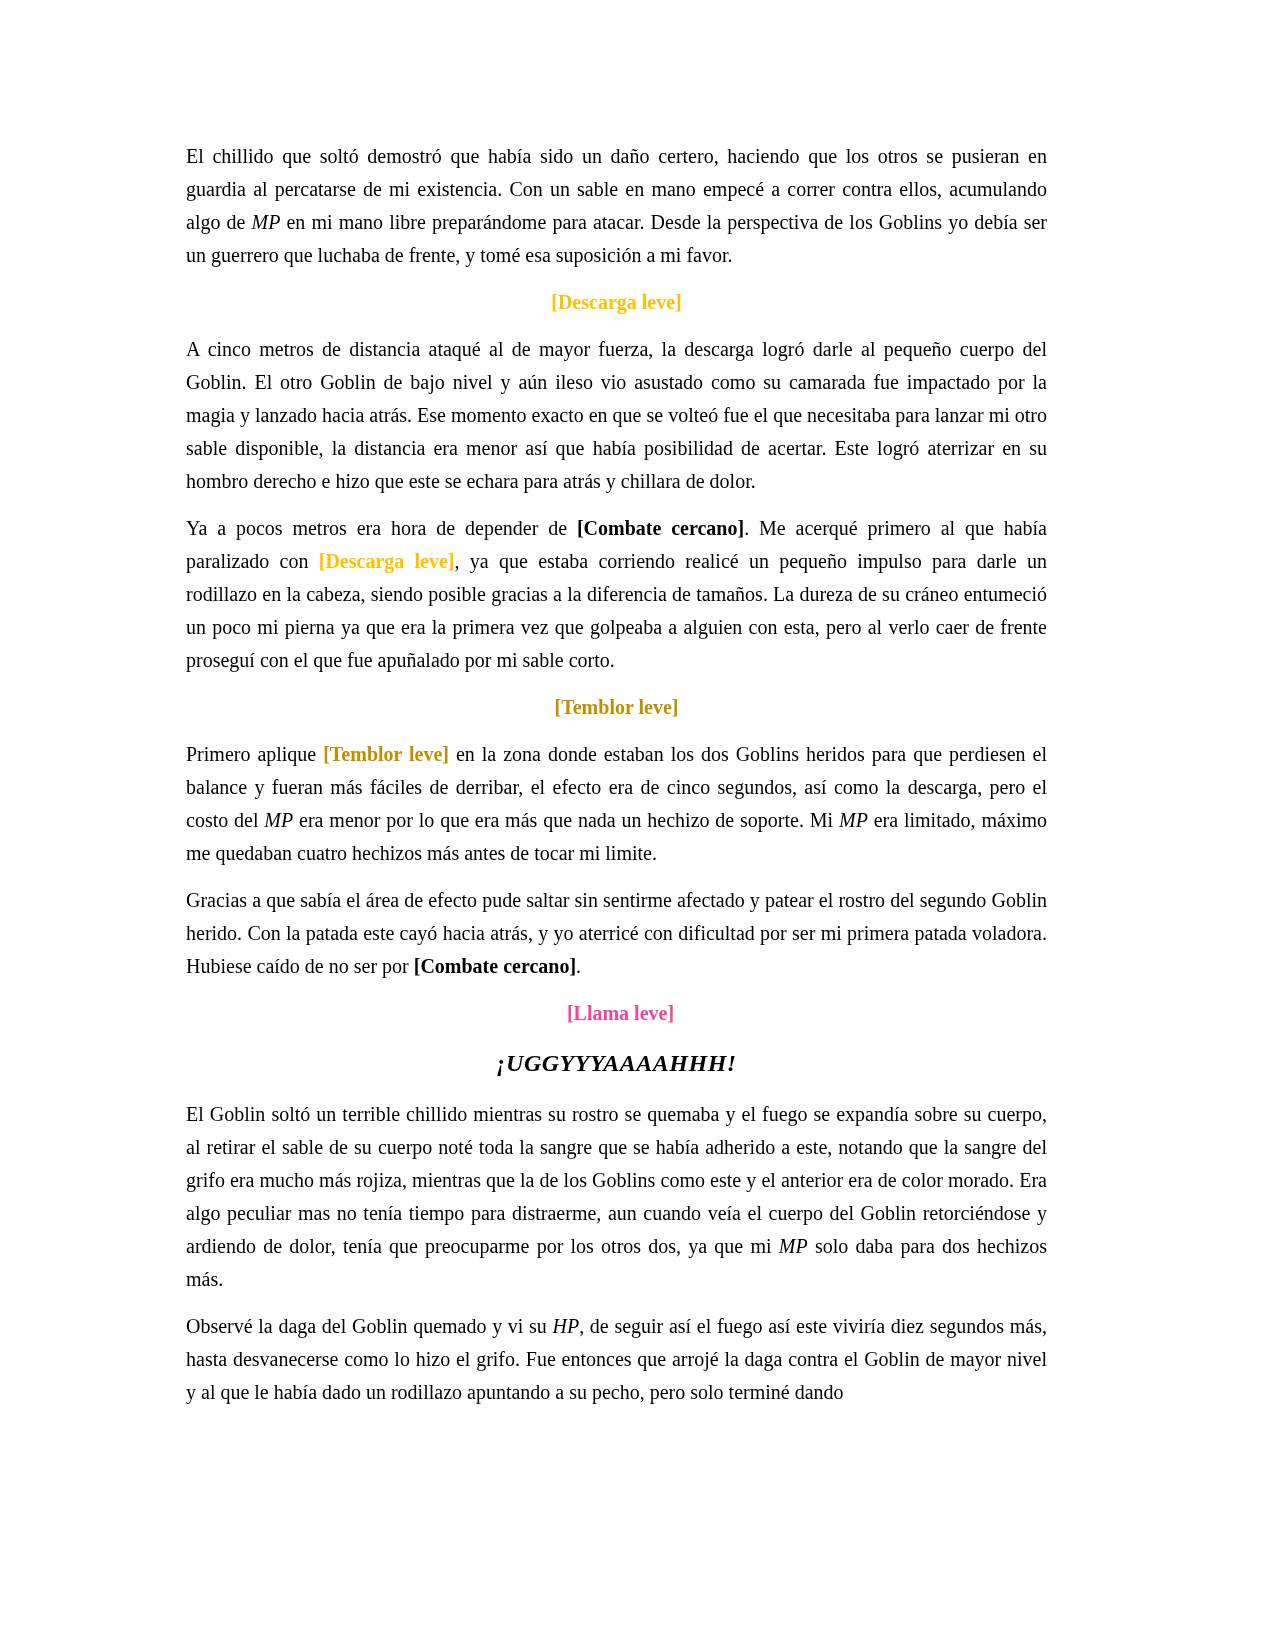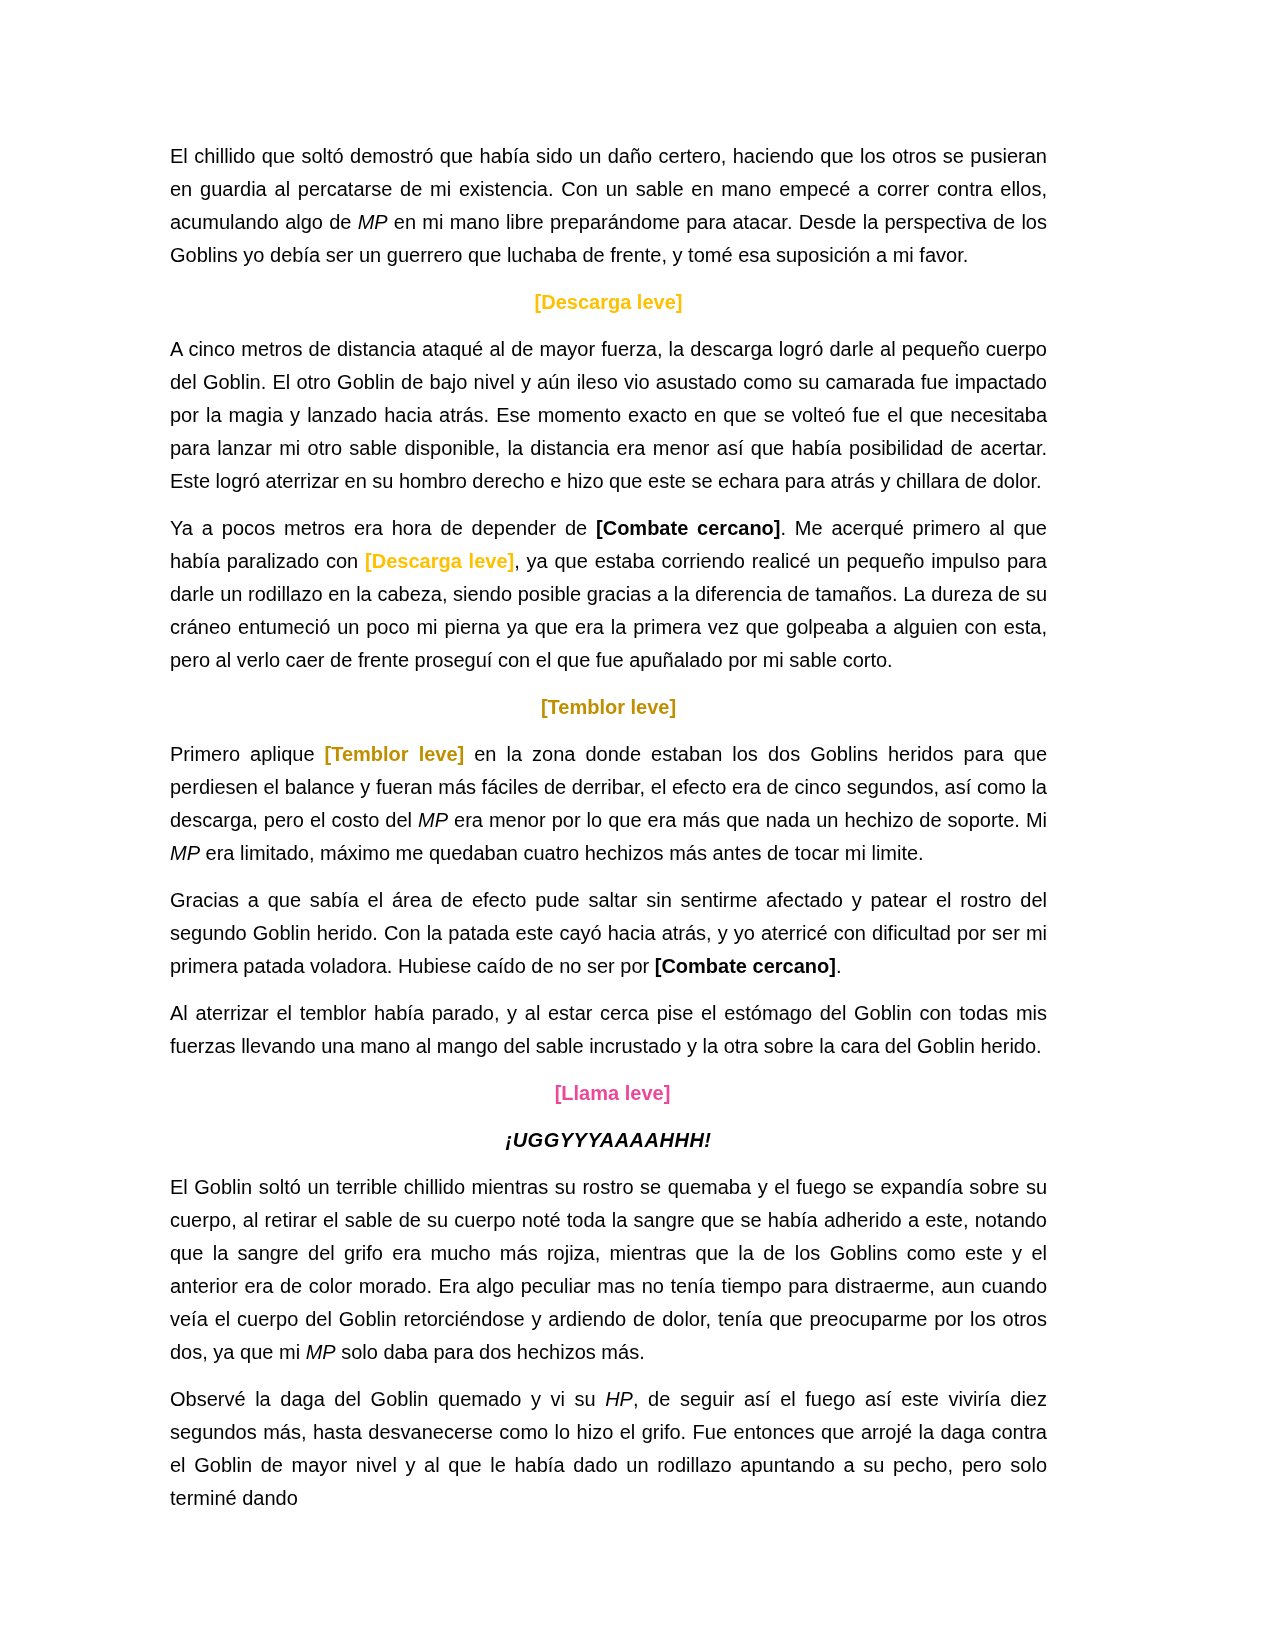--- a/index.html
+++ b/index.html
@@ -14,43 +14,43 @@
     background: #ffffff;
     box-sizing: border-box;
     padding: 140px 228px 40px 170px;
     font-family: "Liberation Sans", sans-serif;
     font-size: 20px;
     line-height: 1.65;
     color: #000000;
     overflow: hidden;
   }
   .block {
-    margin: 0 0 14px 0;
+    margin: 0 0 14px 16px;
+    font-family: Liberation Serif, serif;
   }
   .align-justify { text-align: justify; }
   .align-center  { text-align: center; }
   .heading { font-weight: bold; }
   .shout {
-    font-size: 20px;
+    font-size: 24px;
     letter-spacing: 0.5px;
   }
   .run-b { font-weight: bold; }
   .run-i { font-style: italic; }
 </style>
 </head>
 <body>
 
 <div class="page">
   <div>
       <div class="block paragraph align-justify"><span class="">El chillido que soltó demostró que había sido un daño certero, haciendo que los otros se pusieran en guardia al percatarse de mi existencia. Con un sable en mano empecé a correr contra ellos, acumulando algo de </span><span class="run-i">MP</span><span class=""> en mi mano libre preparándome para atacar. Desde la perspectiva de los Goblins yo debía ser un guerrero que luchaba de frente, y tomé esa suposición a mi favor.</span></div>
       <div class="block heading align-center"><span class="run-b " style="color: rgb(255, 192, 0);">[Descarga leve]</span></div>
       <div class="block paragraph align-justify"><span class="">A cinco metros de distancia ataqué al de mayor fuerza, la descarga logró darle al pequeño cuerpo del Goblin. El otro Goblin de bajo nivel y aún ileso vio asustado como su camarada fue impactado por la magia y lanzado hacia atrás. Ese momento exacto en que se volteó fue el que necesitaba para lanzar mi otro sable disponible, la distancia era menor así que había posibilidad de acertar. Este logró aterrizar en su hombro derecho e hizo que este se echara para atrás y chillara de dolor.</span></div>
       <div class="block paragraph align-justify"><span class="">Ya a pocos metros era hora de depender de </span><span class="run-b ">[Combate cercano]</span><span class="">. Me acerqué primero al que había paralizado con </span><span class="run-b " style="color: rgb(255, 192, 0);">[Descarga leve]</span><span class="">, ya que estaba corriendo realicé un pequeño impulso para darle un rodillazo en la cabeza, siendo posible gracias a la diferencia de tamaños. La dureza de su cráneo entumeció un poco mi pierna ya que era la primera vez que golpeaba a alguien con esta, pero al verlo caer de frente proseguí con el que fue apuñalado por mi sable corto.</span></div>
       <div class="block heading align-center"><span class="run-b " style="color: rgb(191, 143, 0);">[Temblor leve]</span></div>
       <div class="block paragraph align-justify"><span class="">Primero aplique </span><span class="run-b " style="color: rgb(191, 143, 0);">[Temblor leve]</span><span class=""> en la zona donde estaban los dos Goblins heridos para que perdiesen el balance y fueran más fáciles de derribar, el efecto era de cinco segundos, así como la descarga, pero el costo del </span><span class="run-i">MP</span><span class=""> era menor por lo que era más que nada un hechizo de soporte. Mi </span><span class="run-i">MP</span><span class=""> era limitado, máximo me quedaban cuatro hechizos más antes de tocar mi limite.</span></div>
       <div class="block paragraph align-justify"><span class="">Gracias a que sabía el área de efecto pude saltar sin sentirme afectado y patear el rostro del segundo Goblin herido. Con la patada este cayó hacia atrás, y yo aterricé con dificultad por ser mi primera patada voladora. Hubiese caído de no ser por </span><span class="run-b ">[Combate cercano]</span><span class="">.</span></div>
-      <div class="block paragraph align-justify"><span class="">Al aterrizar el temblor había parado, y al estar cerca pise el estómago del Goblin con todas mis fuerzas llevando una mano al mango del sable incrustado y la otra sobre la cara del Goblin herido.</span></div>
       <div class="block heading align-center"><span class="run-b " style="color: #ec4899; padding-left: 8px;">[Llama leve]</span></div>
       <div class="block heading align-center shout"><span class="run-b run-i">¡UGGYYYAAAAHHH!</span></div>
       <div class="block paragraph align-justify"><span class="">El Goblin soltó un terrible chillido mientras su rostro se quemaba y el fuego se expandía sobre su cuerpo, al retirar el sable de su cuerpo noté toda la sangre que se había adherido a este, notando que la sangre del grifo era mucho más rojiza, mientras que la de los Goblins como este y el anterior era de color morado. Era algo peculiar mas no tenía tiempo para distraerme, aun cuando veía el cuerpo del Goblin retorciéndose y ardiendo de dolor, tenía que preocuparme por los otros dos, ya que mi </span><span class="run-i">MP</span><span class=""> solo daba para dos hechizos más.</span></div>
       <div class="block paragraph align-justify"><span class="">Observé la daga del Goblin quemado y vi su </span><span class="run-i">HP</span><span class="">, de seguir así el fuego así este viviría diez segundos más, hasta desvanecerse como lo hizo el grifo. Fue entonces que arrojé la daga contra el Goblin de mayor nivel y al que le había dado un rodillazo apuntando a su pecho, pero solo terminé dando</span></div>
     </div>
 </div>
 
 </body></html>

